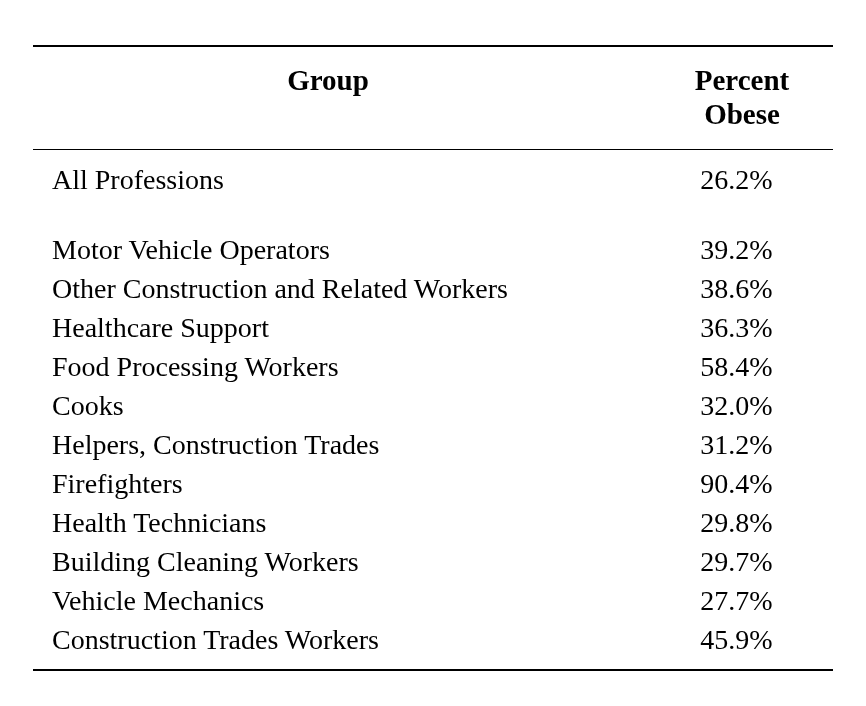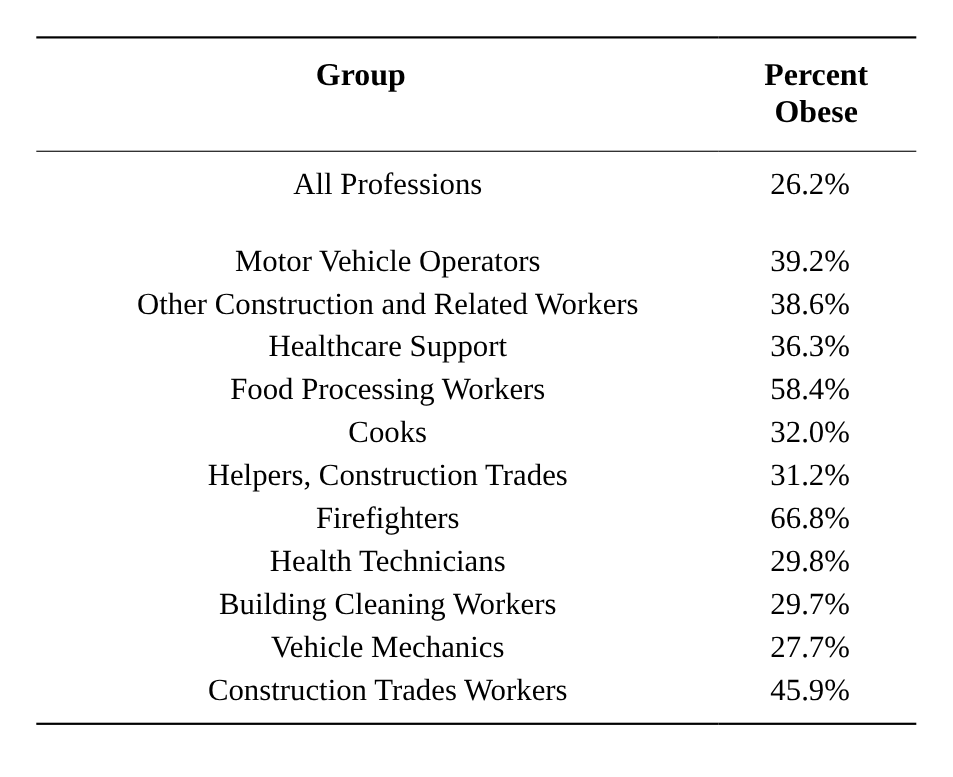--- a/index.html
+++ b/index.html
@@ -16,21 +16,21 @@
   }
   .page {
     position: relative;
     width: 866px;
     height: 706px;
     box-sizing: border-box;
   }
   .table-wrap {
     position: absolute;
     left: 33px;
-    top: 33px;
+    top: 45px;
     width: 800px;
   }
   table.data {
     border-collapse: collapse;
     width: 800px;
     table-layout: fixed;
   }
   table.data col.c-group { width: 620px; }
   table.data col.c-value { width: 180px; }
 
@@ -74,21 +74,21 @@
   tbody td {
     font-size: 28px;
     line-height: 1.0;
     padding: 0;
     vertical-align: baseline;
   }
   tbody tr.row td {
     height: 39px;
   }
   tbody td.g {
-    text-align: center;
+    text-align: left;
     padding-left: 19px;
   }
   tbody td.v {
     text-align: center;
     padding-right: 13px;
   }
   tbody tr.first-row td { padding-top: 16px; }
   tbody tr.gap td { height: 31px; }
   tbody tr.last-row td { padding-bottom: 4px; }
 </style>
@@ -144,21 +144,21 @@
         <tr class="row">
           <td class="g">Cooks</td>
           <td class="v">32.0%</td>
         </tr>
         <tr class="row">
           <td class="g">Helpers, Construction Trades</td>
           <td class="v">31.2%</td>
         </tr>
         <tr class="row">
           <td class="g">Firefighters</td>
-          <td class="v">66.8%</td>
+          <td class="v">90.4%</td>
         </tr>
         <tr class="row">
           <td class="g">Health Technicians</td>
           <td class="v">29.8%</td>
         </tr>
         <tr class="row">
           <td class="g">Building Cleaning Workers</td>
           <td class="v">29.7%</td>
         </tr>
         <tr class="row">

